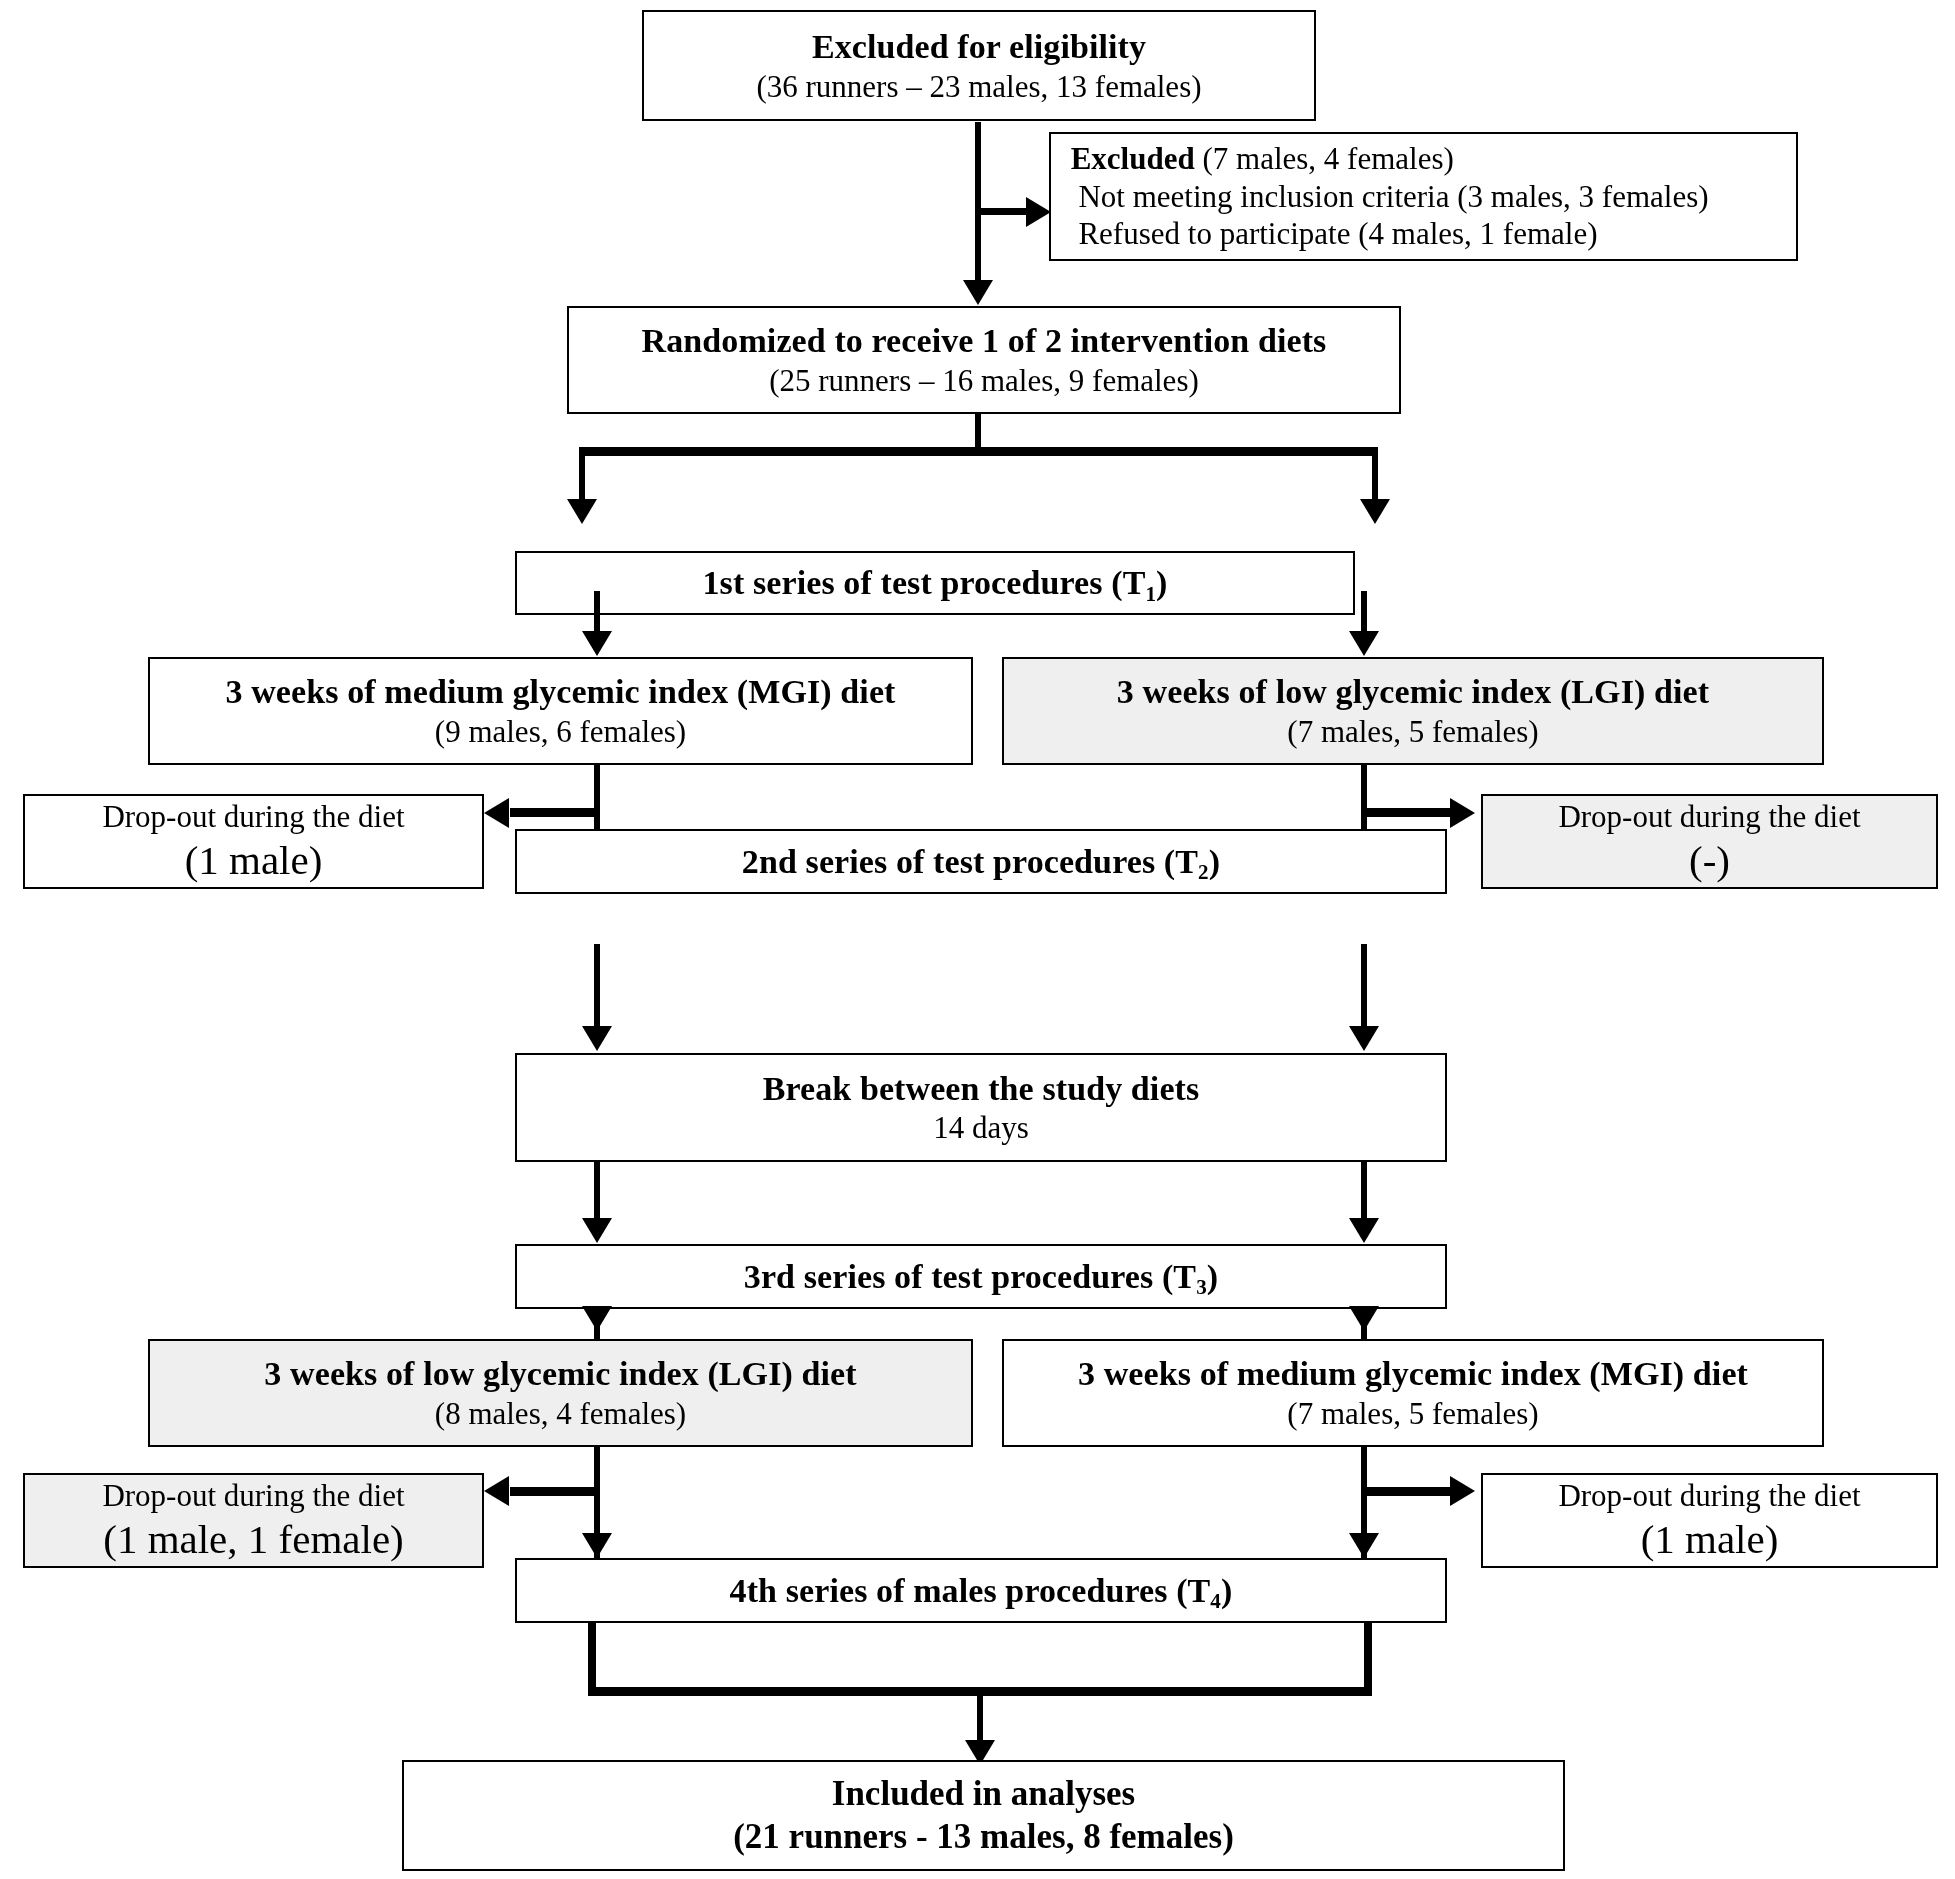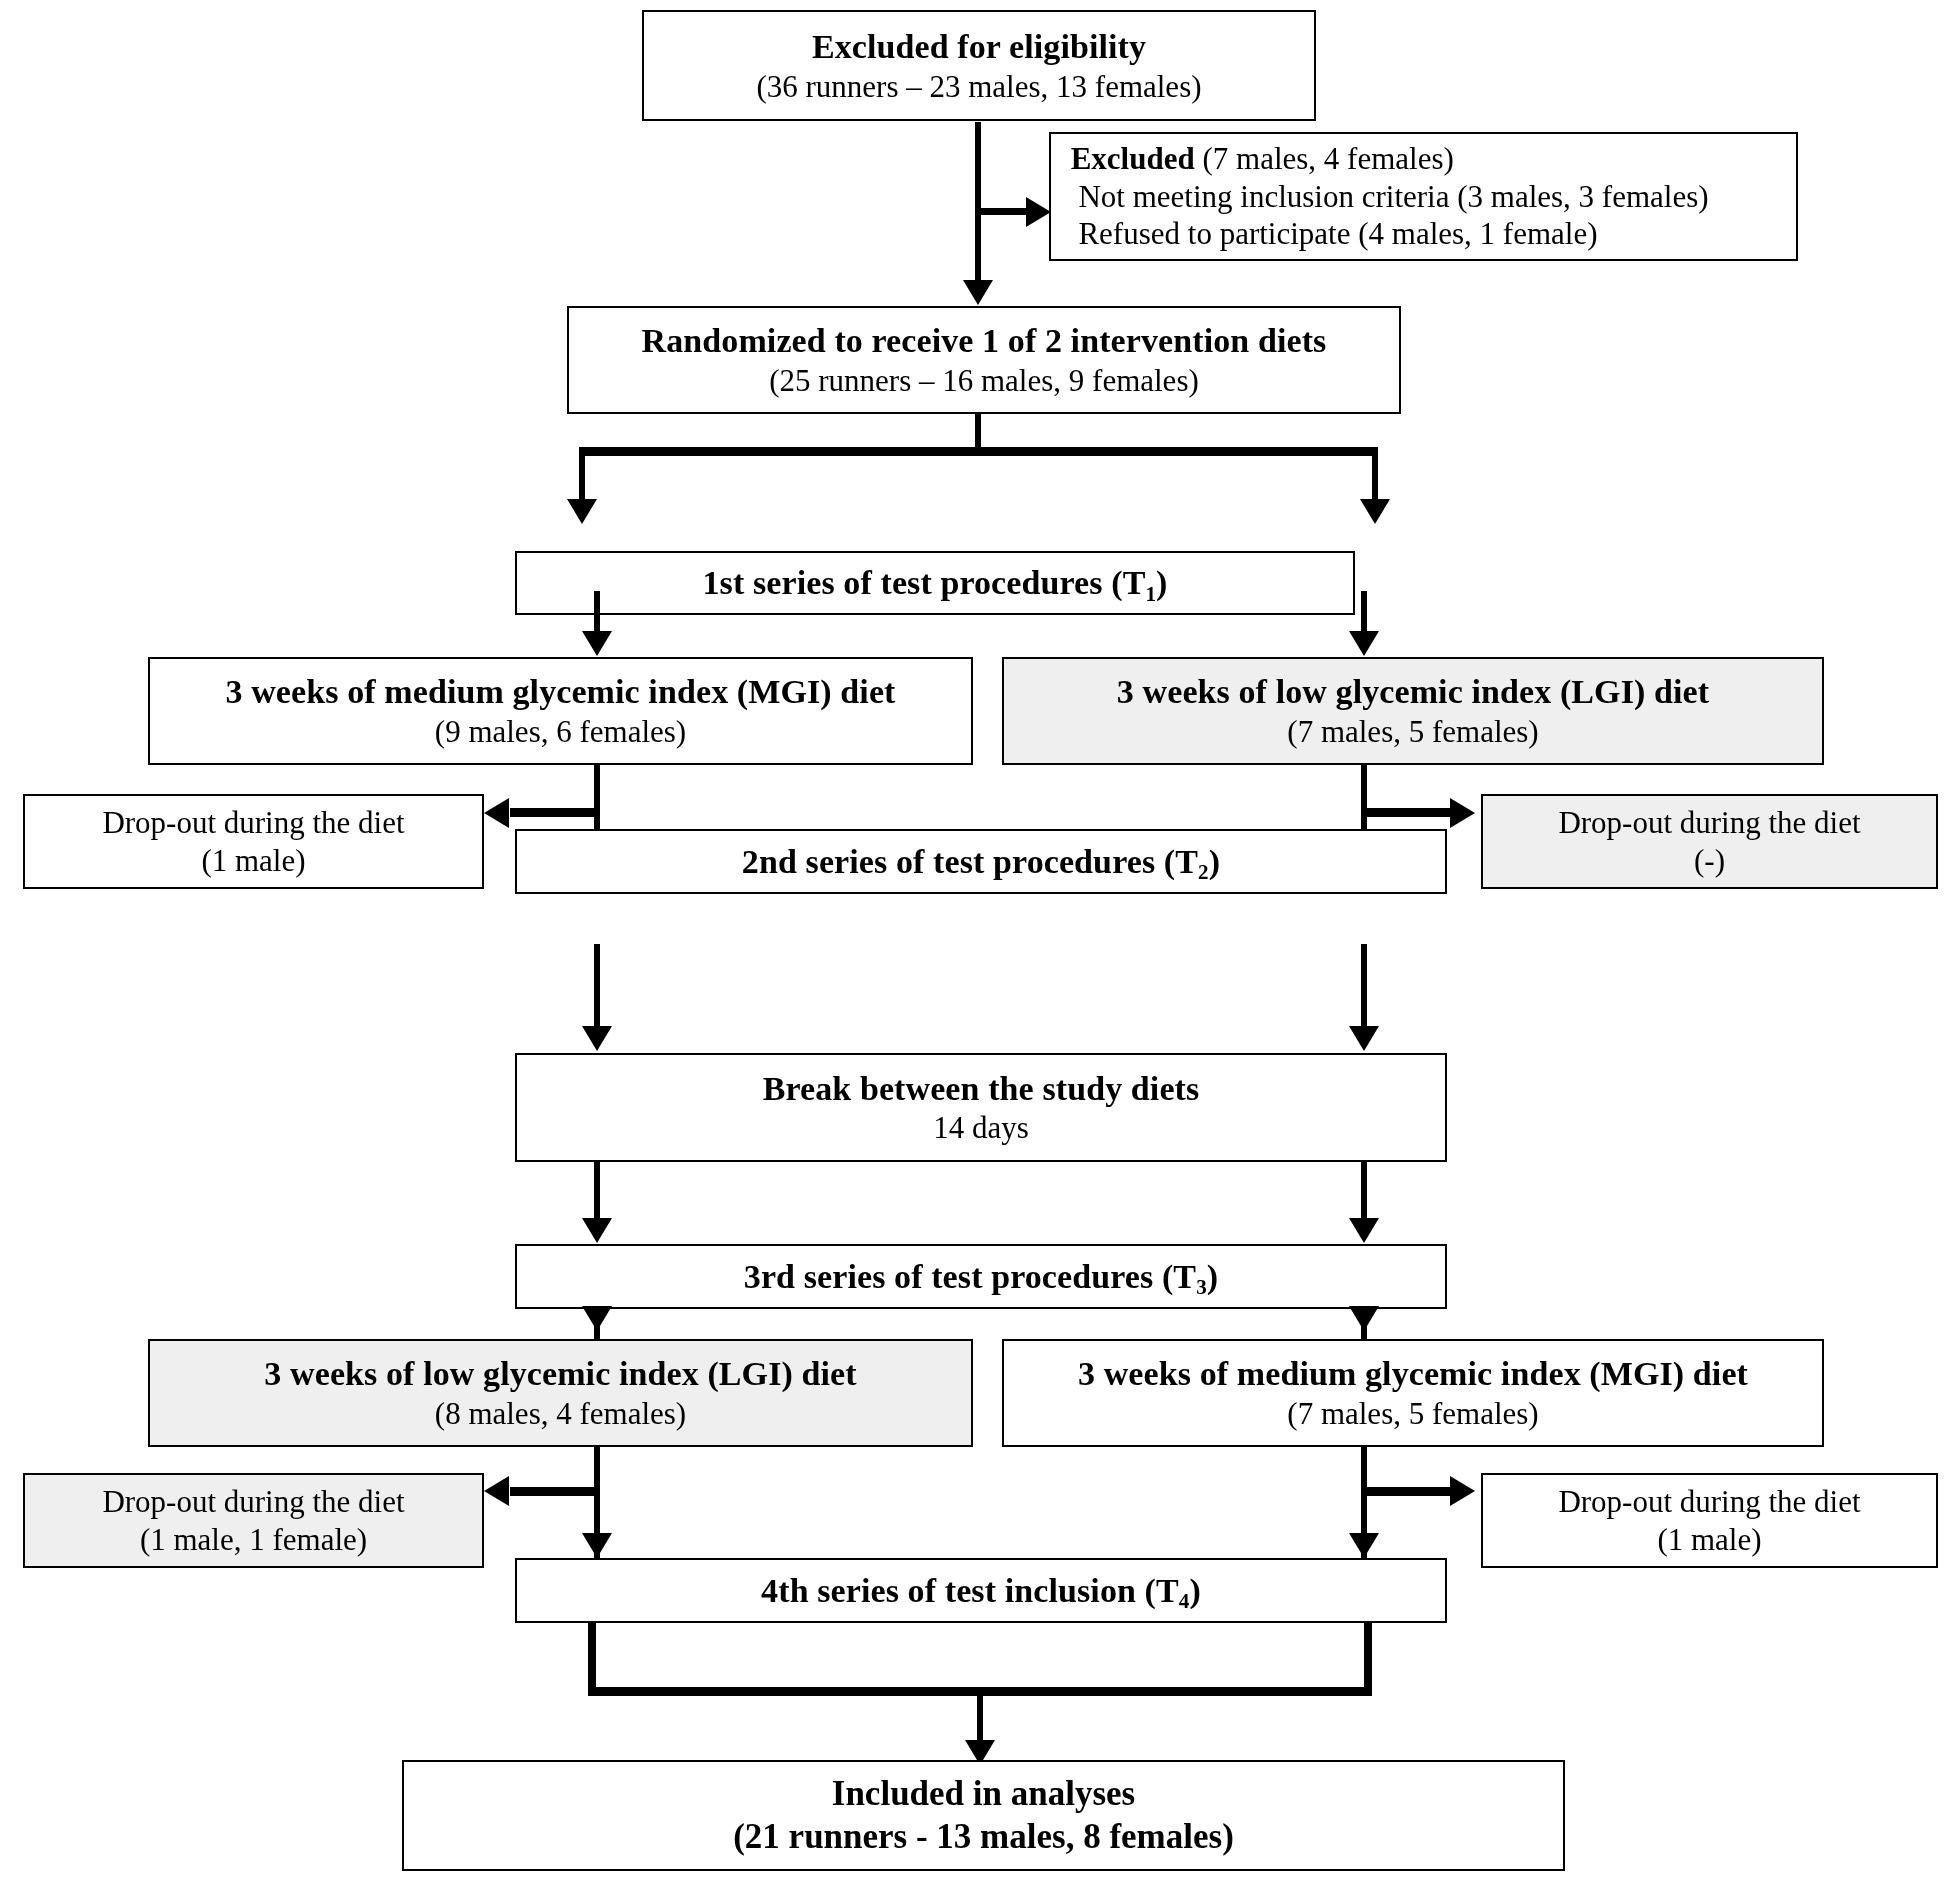--- a/index.html
+++ b/index.html
@@ -22,21 +22,21 @@
     justify-content:center;
     text-align:center;
     color:#000;
     line-height:1.22;
   }
   .box.shaded{background:#efeff0;}
   .box.leftalign{align-items:flex-start;text-align:left;padding-left:19.7px;}
   .l1{font-weight:bold;font-size:34px;letter-spacing:0.1px;}
   .l2{font-weight:normal;font-size:31px;}
   .plain1{font-weight:normal;font-size:31px;}
-  .plain2{font-weight:normal;font-size:31px;}
+  .plain2{font-weight:normal;font-size:41px;}
   .boldbig{font-weight:bold;font-size:35px;}
   .excl-line{font-size:31px;white-space:nowrap;}
   .excl-line b{font-weight:bold;}
   sub{font-size:.62em;vertical-align:baseline;position:relative;top:.30em;}
   
   .vline{position:absolute;background:#000;}
   .hline{position:absolute;background:#000;}
   .arrow-down{
     position:absolute;width:0;height:0;
     border-left:15px solid transparent;
@@ -194,21 +194,21 @@
   <div class="hline" style="left:1363px;top:1487px;width:88px;height:9.3px;"></div>
   <div class="arrow-right" style="left:1450px;top:1476px;"></div>
 
   <div class="box" style="left:1481px;top:1473px;width:457px;height:95px;">
     <div class="plain1">Drop-out during the diet</div>
     <div class="plain2">(1 male)</div>
   </div>
 
   <div class="box" style="left:515px;top:1558px;width:932px;height:65px;">
     <div class="l1">
-      <span>4th series of test inclusion (T</span><sub>4</sub><span>)</span>
+      <span>4th series of males procedures (T</span><sub>4</sub><span>)</span>
     </div>
   </div>
 
   <div class="vline" style="left:588px;top:1622px;width:8px;height:73px;"></div>
   <div class="vline" style="left:1364px;top:1622px;width:8px;height:73px;"></div>
   <div class="hline" style="left:588px;top:1687px;width:784px;height:9.3px;"></div>
   <div class="vline" style="left:977px;top:1692px;width:5.8px;height:63px;"></div>
   <div class="arrow-down" style="left:965px;top:1740px;"></div>
 
   <div class="box" style="left:402px;top:1760px;width:1163px;height:111px;">

